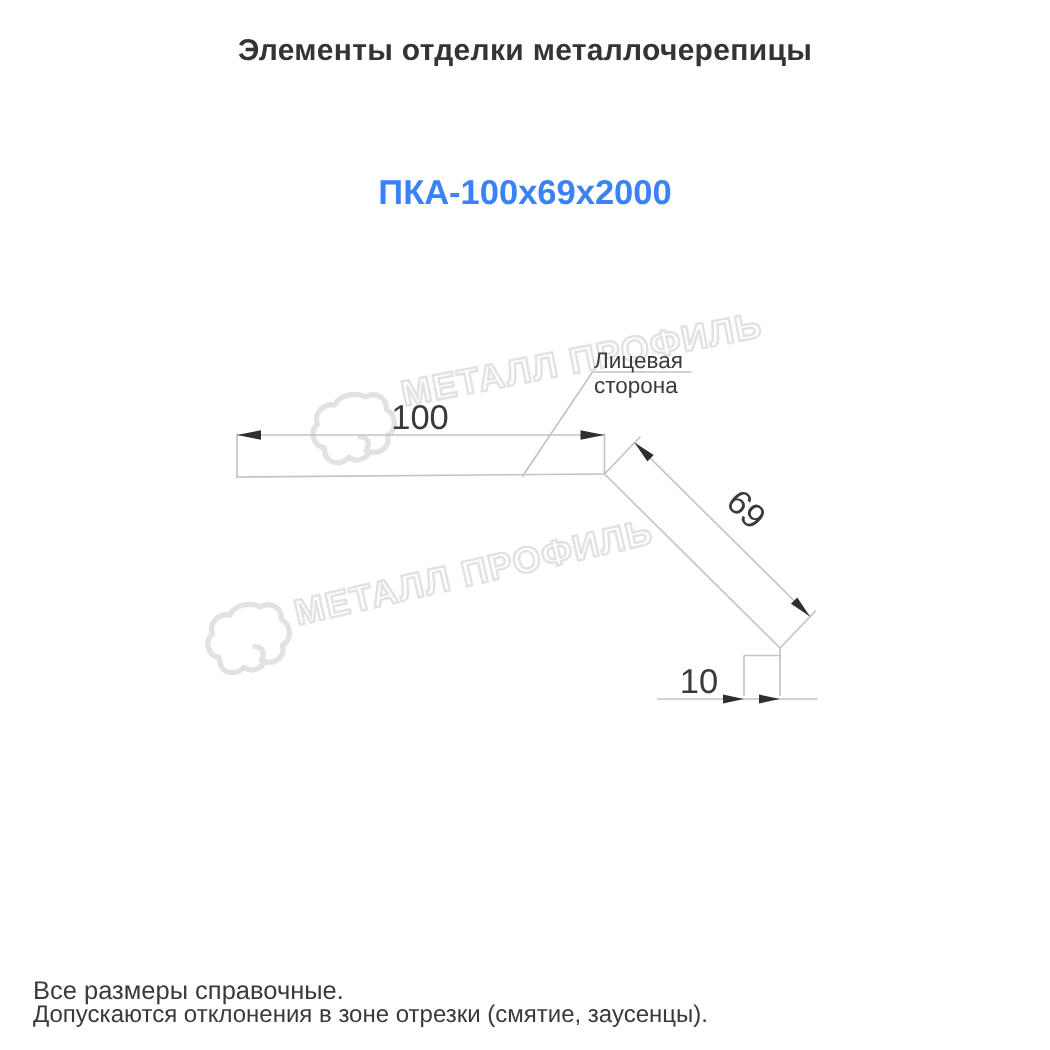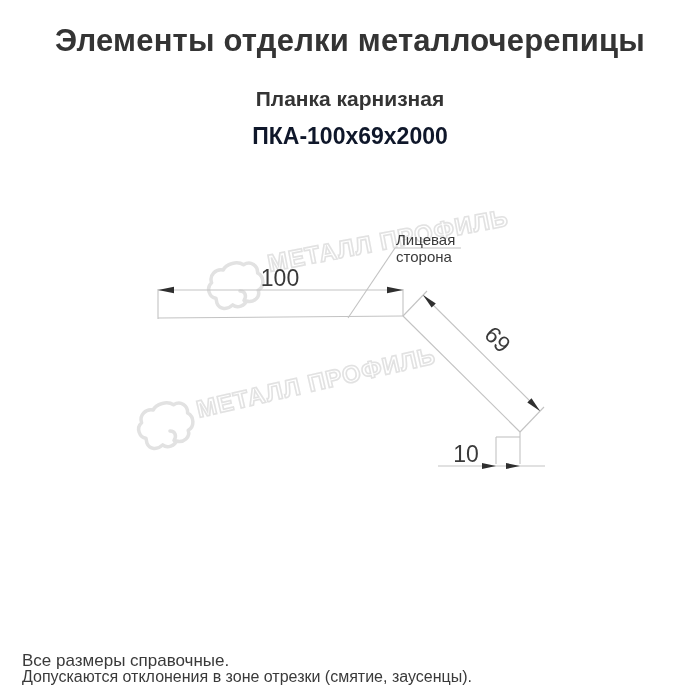--- a/index.html
+++ b/index.html
@@ -2,25 +2,25 @@
 <html><head>
 <meta charset="utf-8">
 <style>
   html,body{margin:0;padding:0;}
   .page{
     position:relative;width:700px;height:700px;background:#ffffff;
     overflow:hidden;font-family:"Liberation Sans",sans-serif;color:#333;
   }
   
   .h1{position:absolute;top:23px;left:0;width:700px;text-align:center;
-      font-size:31px;font-weight:bold;color:#343434;letter-spacing:0.2px;}
+      font-size:20px;font-weight:bold;color:#343434;letter-spacing:0.2px;}
   .h2{position:absolute;top:87px;left:0;width:700px;text-align:center;
       font-size:21px;font-weight:bold;color:#343434;}
   .h3{position:absolute;top:115px;left:0;width:700px;text-align:center;
-      font-size:23px;font-weight:bold;color:#0f172a;margin-top:8px;}
+      font-size:23px;font-weight:bold;color:#3b82f6;}
   
   .wm-logo{position:absolute;}
   .wm-text{
     position:absolute;white-space:nowrap;font-weight:bold;font-size:24px;
     letter-spacing:1px;color:#ffffff;
     -webkit-text-stroke:1.6px #e2e2e2;
     text-shadow:0 0 1px #e8e8e8;
     transform-origin:0 50%;
   }
   .wm-upper-text{left:268px;top:250px;transform:rotate(-11deg);}
@@ -33,21 +33,20 @@
   
   .note1{position:absolute;left:22px;top:651px;font-size:17px;color:#3a3a3a;}
   .note2{position:absolute;left:22px;top:668px;font-size:16px;color:#3a3a3a;}
 </style>
 </head>
 <body>
 
 <div class="page">
 
   <div class="h1">Элементы отделки металлочерепицы</div>
-  <div class="h2">Планка карнизная</div>
   <div class="h3">ПКА-100х69х2000</div>
 
   <svg class="wm wm-logo wm-logo-upper" width="64" height="52" viewBox="0 0 64 52">
     <g fill="none" stroke-linejoin="round" stroke-linecap="round" stroke-width="3.5" stroke="#e2e2e2">
       <path d="M11,33 C5,31 3,21 10,17 C9,9 17,4 24,7 C28,1 40,1 45,6 C53,3 59,10 57,17 C63,22 61,32 54,34 C55,41 47,46 40,42 C38,46 30,48 26,43 C20,47 12,45 11,38 Z"></path>
       <path d="M38,41 C42,37 41,32 36,31"></path>
     </g>
   </svg>
   <div class="wm wm-text wm-upper-text">МЕТАЛЛ ПРОФИЛЬ</div>
 

